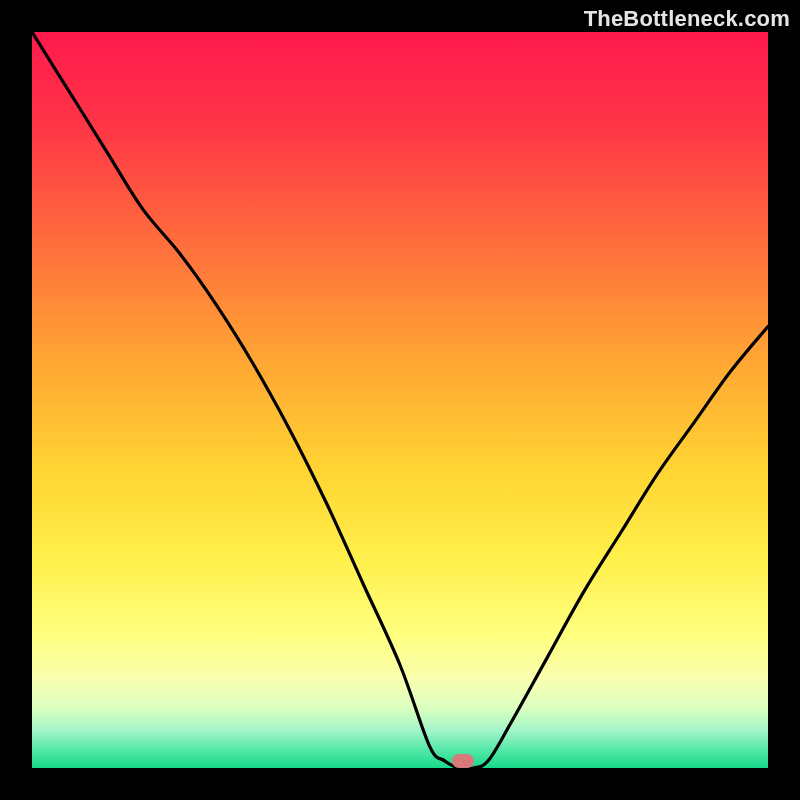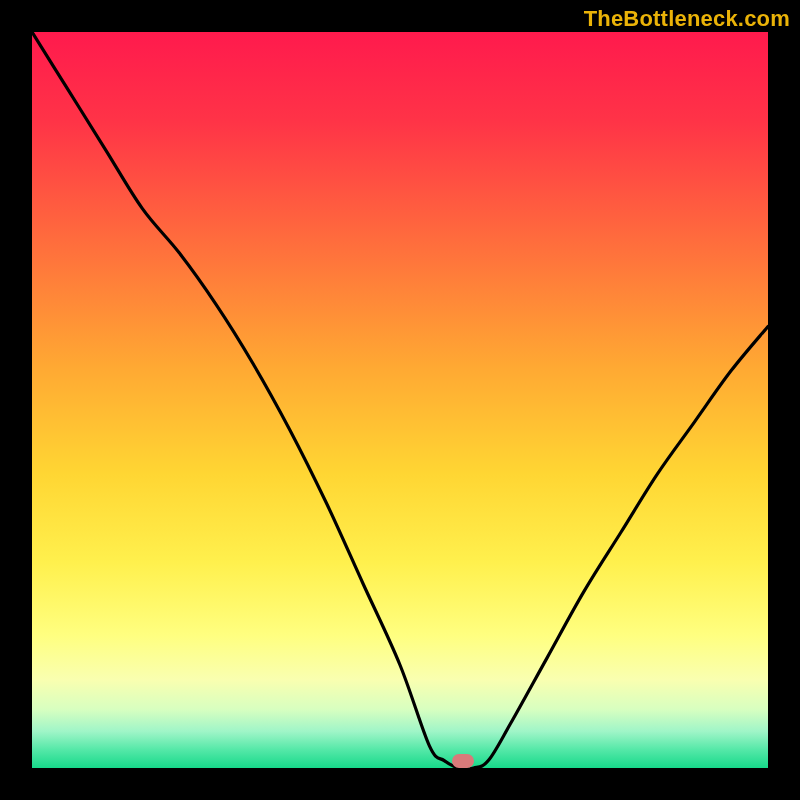--- a/index.html
+++ b/index.html
@@ -47,21 +47,21 @@
     height: 14px;
     border-radius: 7px;
     transform: translate(-50%, -50%);
   }
   .watermark {
     position: absolute;
     top: 6px;
     right: 10px;
     font-size: 22px;
     font-weight: 600;
-    color: #eab308;
+    color: #e5e5e5;
     letter-spacing: 0.2px;
   }
 </style>
 </head>
 <body>
 
 <div class="frame">
 
   <div class="plot-area">
 

